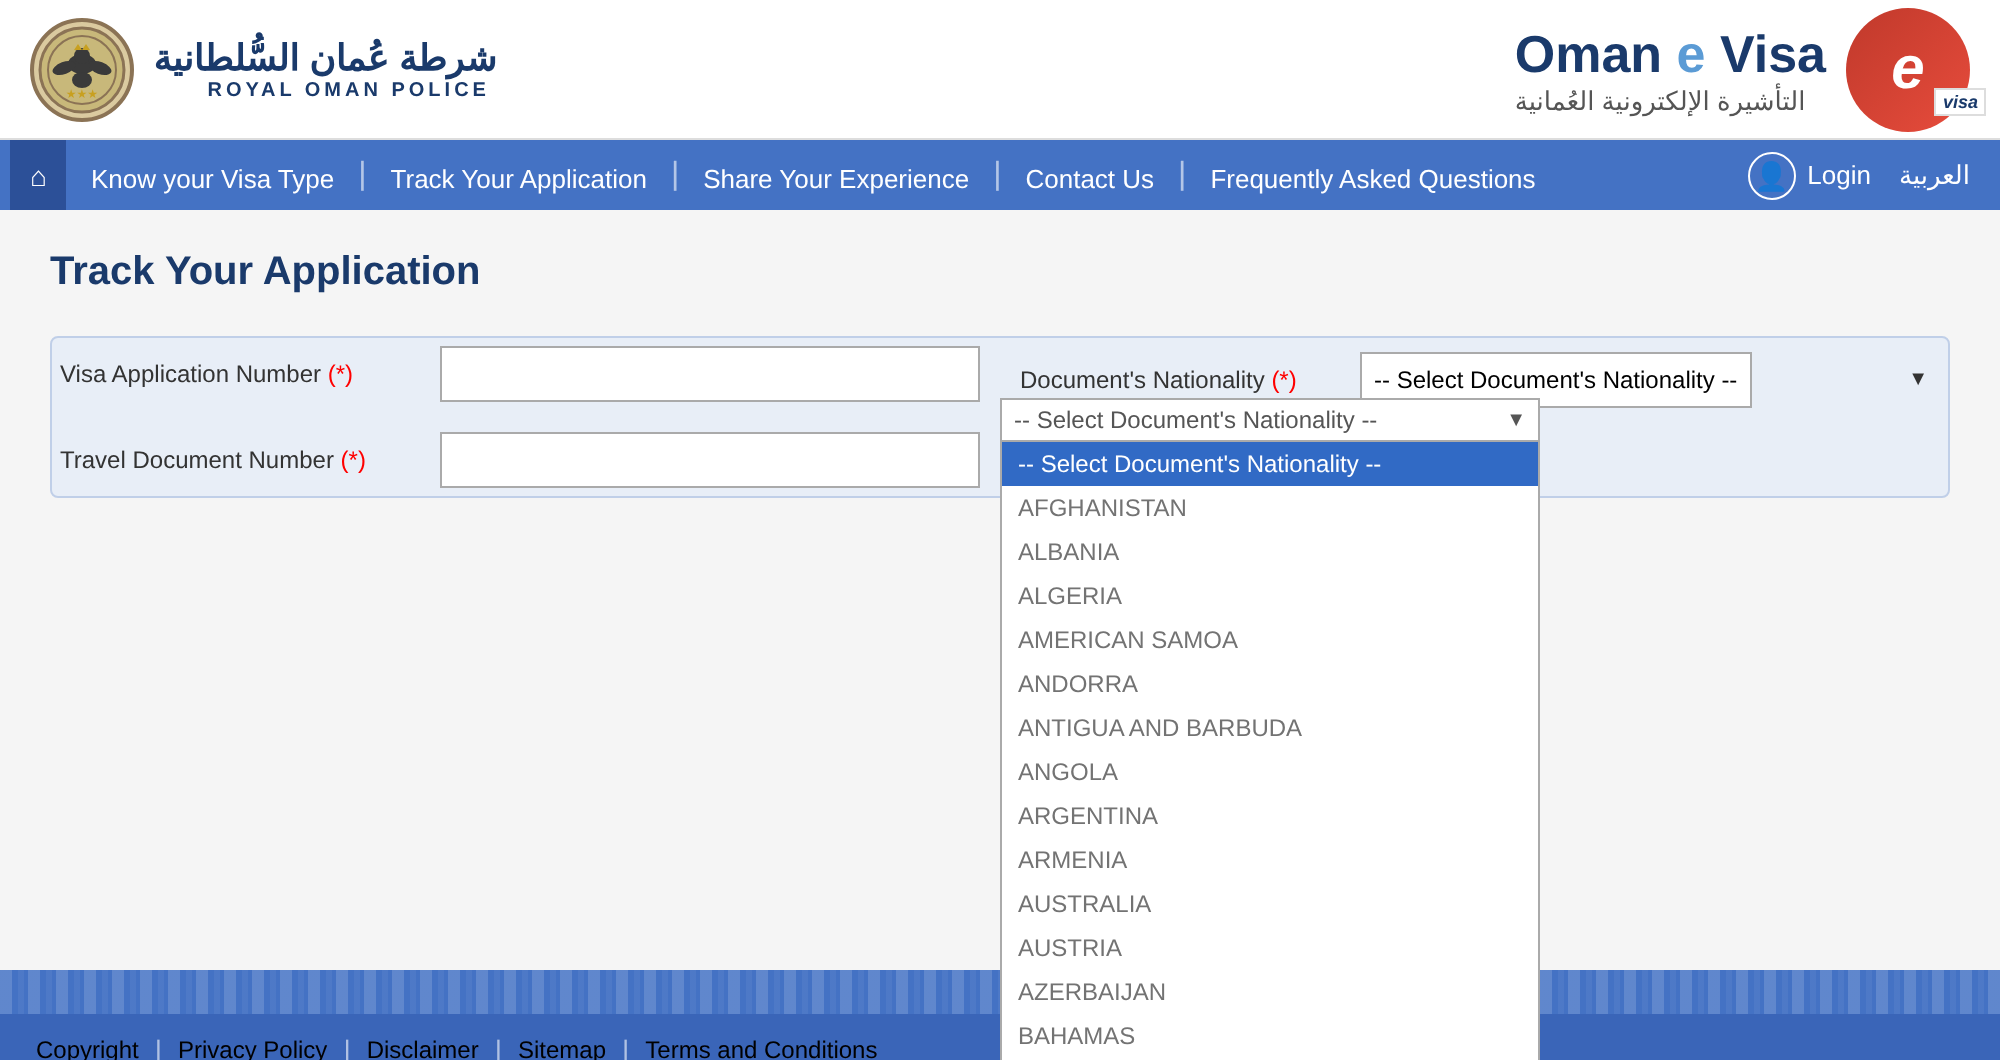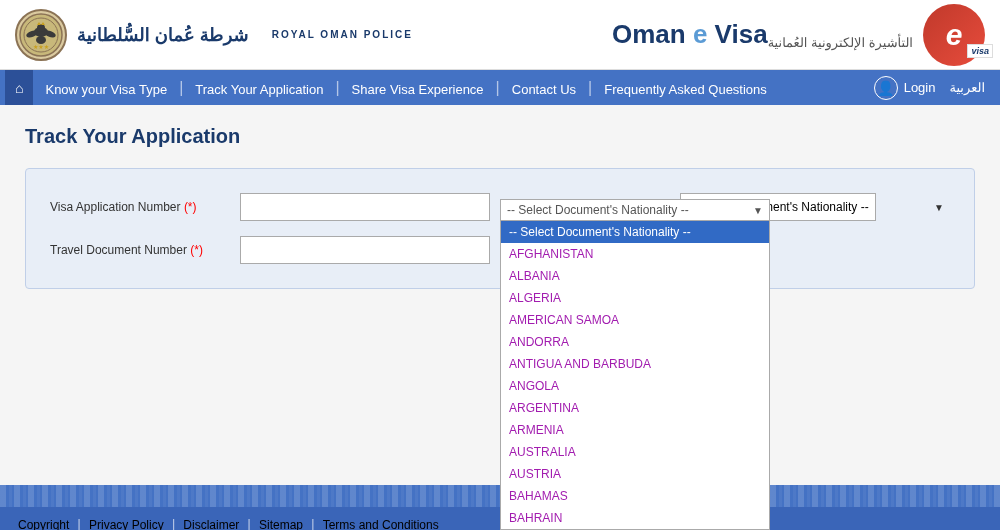--- a/index.html
+++ b/index.html
@@ -15,21 +15,21 @@
       border-bottom: 1px solid #ddd;
       height: 70px;
     }
     .header-left {
       display: flex;
       align-items: center;
       gap: 10px;
     }
     .police-text {
       display: flex;
-      flex-direction: row;
+      flex-direction: column;
       align-items: center;
     }
     .arabic-logo-text {
       font-size: 18px;
       color: #1a3a6b;
       font-weight: bold;
     }
     .english-police-text {
       font-size: 10px;
       color: #1a3a6b;
@@ -37,22 +37,22 @@
       font-weight: bold;
       margin-left: 23px;
     }
     .header-right {
       display: flex;
       align-items: center;
       gap: 10px;
     }
     .oman-evisa-logo {
       display: flex;
-      flex-direction: row;
-      align-items: flex-end;
+      flex-direction: column;
+      align-items: flex-start;
     }
 
     
     .nav {
       background: #4472c4;
       display: flex;
       align-items: center;
       height: 35px;
       padding: 0 5px;
     }
@@ -127,24 +127,25 @@
       font-weight: bold;
       color: #1a3a6b;
       margin-bottom: 20px;
     }
 
     
     .form-container {
       background: #e8eef7;
       border: 1px solid #c0cfe8;
       border-radius: 4px;
-      padding: 24px;
+      padding: 4px;
       display: flex;
       gap: 20px;
       position: relative;
+      align-items: center;
     }
     .form-left {
       flex: 1;
       display: flex;
       flex-direction: column;
       gap: 15px;
     }
     .form-row {
       display: flex;
       align-items: center;
@@ -228,21 +229,21 @@
       top: 30px;
       width: 270px;
       background: white;
       border: 1px solid #aaa;
       z-index: 100;
     }
     .dropdown-option {
       padding: 4px 8px;
       font-size: 12px;
       cursor: pointer;
-      color: #a21caf;
+      color: #737373;
     }
     .dropdown-option.selected {
       background: #316AC5;
       color: white;
     }
     .dropdown-scroll {
       max-height: 310px;
       overflow-y: scroll;
       overflow-x: hidden;
     }
@@ -346,21 +347,21 @@
   </div>
 </div>
 
 <nav class="nav">
   <button class="nav-home-btn">⌂</button>
   <div class="nav-items">
     <a class="nav-link">Know your Visa Type</a>
     <span class="nav-separator">|</span>
     <a class="nav-link">Track Your Application</a>
     <span class="nav-separator">|</span>
-    <a class="nav-link">Share Visa Experience</a>
+    <a class="nav-link">Share Your Experience</a>
     <span class="nav-separator">|</span>
     <a class="nav-link">Contact Us</a>
     <span class="nav-separator">|</span>
     <a class="nav-link">Frequently Asked Questions</a>
   </div>
   <div class="nav-right">
     <div class="nav-user-icon">👤</div>
     <button class="nav-login-btn">Login</button>
     <span class="nav-arabic">العربية</span>
   </div>
@@ -423,20 +424,21 @@
         <div class="dropdown-option">ALBANIA</div>
         <div class="dropdown-option">ALGERIA</div>
         <div class="dropdown-option">AMERICAN SAMOA</div>
         <div class="dropdown-option">ANDORRA</div>
         <div class="dropdown-option">ANTIGUA AND BARBUDA</div>
         <div class="dropdown-option">ANGOLA</div>
         <div class="dropdown-option">ARGENTINA</div>
         <div class="dropdown-option">ARMENIA</div>
         <div class="dropdown-option">AUSTRALIA</div>
         <div class="dropdown-option">AUSTRIA</div>
+        <div class="dropdown-option">AZERBAIJAN</div>
         <div class="dropdown-option">BAHAMAS</div>
         <div class="dropdown-option">BAHRAIN</div>
       </div>
     </div>
   </div>
 </div>
 
 <div class="footer-pattern"></div>
 
 <div class="footer">

